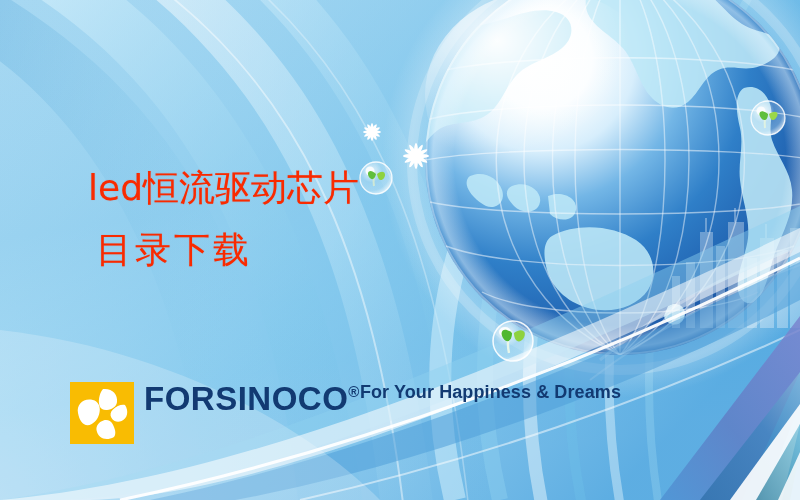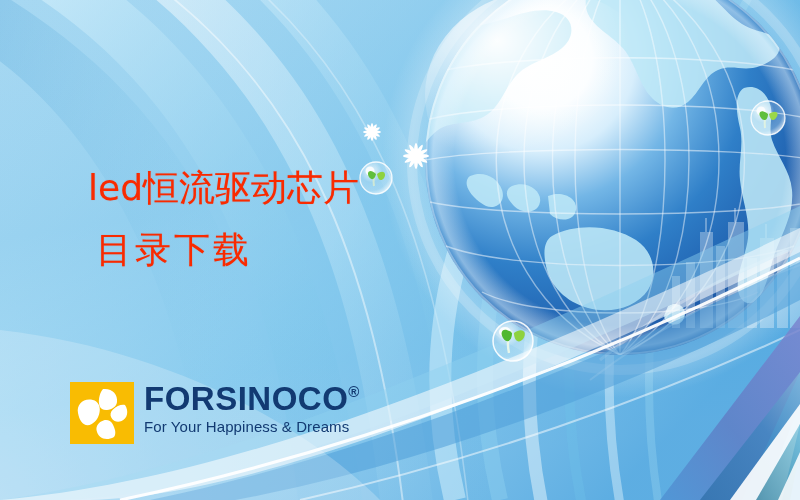--- a/index.html
+++ b/index.html
@@ -40,21 +40,21 @@
   }
   #brand-mark{
     width:64px;height:62px;
     background:#f9bc02;
     flex:0 0 auto;
     position:relative;
   }
   #brand-mark svg{display:block;width:64px;height:62px;}
   #brand-text{
     margin-left:10px;
-    display:flex;flex-direction:column;
+    display:flex;flex-direction:row;
     justify-content:flex-start;
   }
   .brand-name{
     font-family:"Liberation Sans","DejaVu Sans",sans-serif;
     font-weight:700;
     font-size:33px;
     line-height:34px;
     color:#123a72;
     letter-spacing:0.5px;
     white-space:nowrap;
@@ -62,22 +62,22 @@
     align-items:flex-start;
   }
   .brand-reg{
     font-size:15px;
     line-height:15px;
     margin-top:2px;
     font-weight:700;
   }
   .brand-tagline{
     font-family:"Liberation Sans","DejaVu Sans",sans-serif;
-    font-weight:400;
-    font-size:15px;
+    font-weight:700;
+    font-size:18px;
     line-height:19px;
     color:#123a72;
     letter-spacing:0.1px;
     margin-top:1px;
     white-space:nowrap;
   }
 </style>
 </head>
 <body>
 

